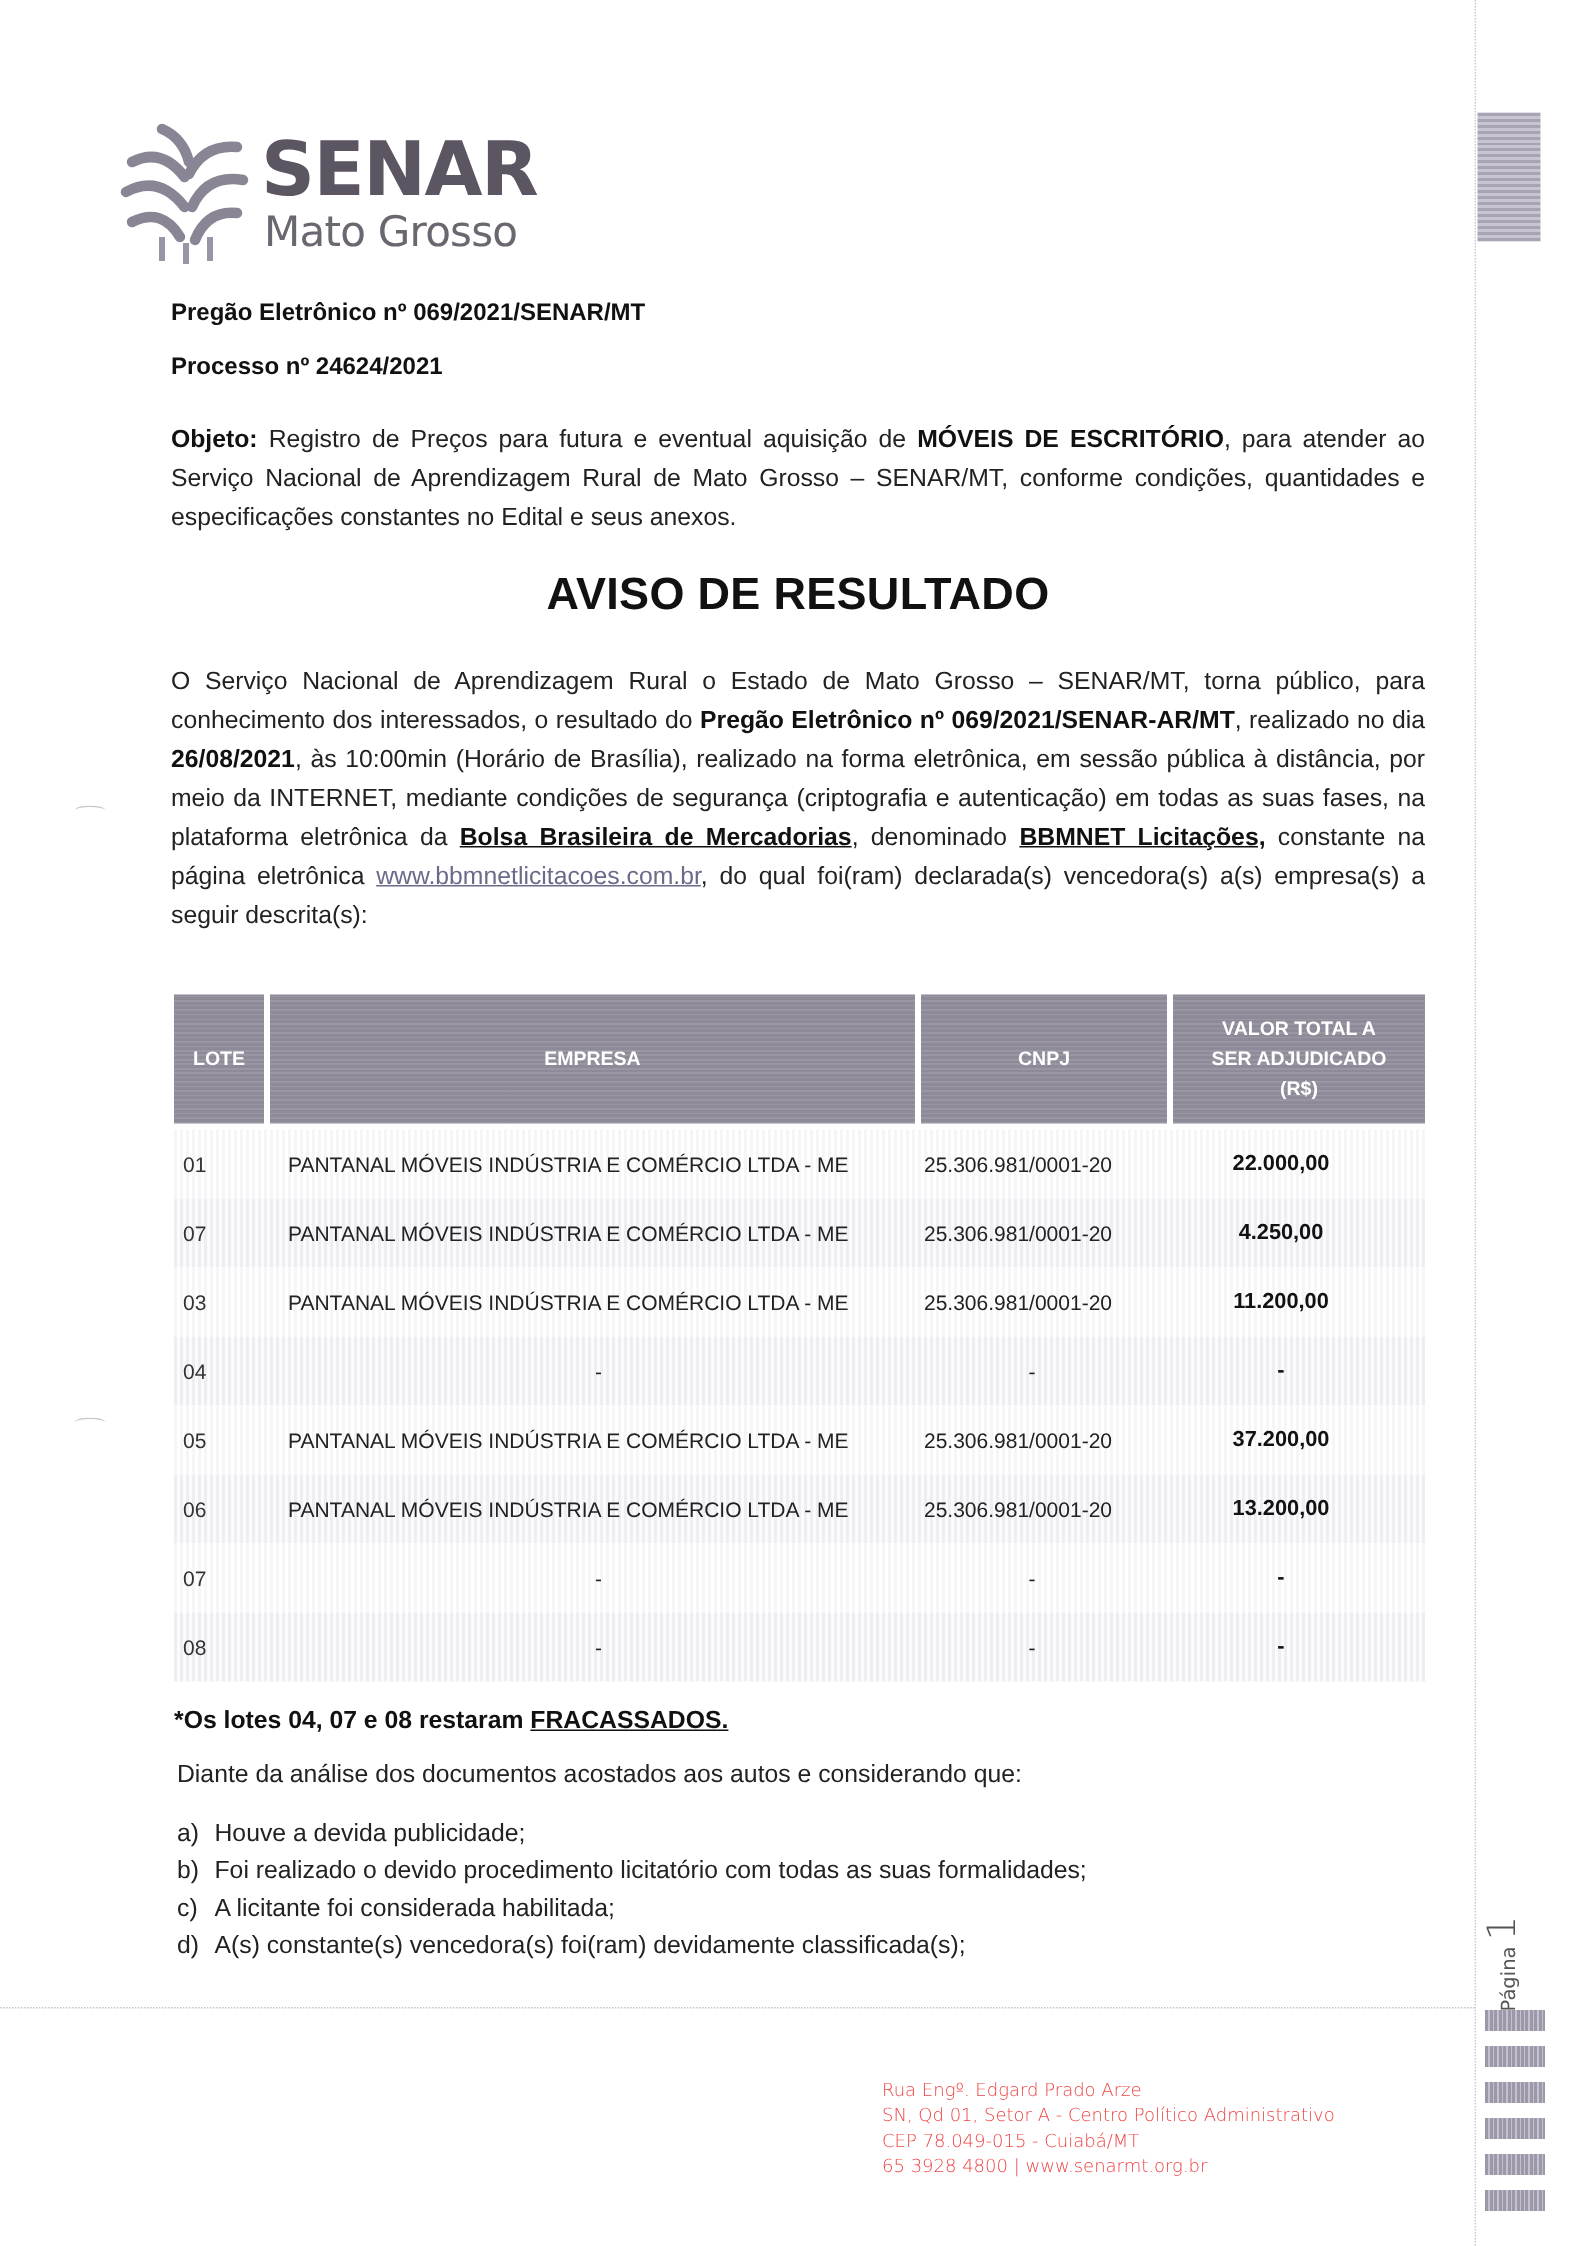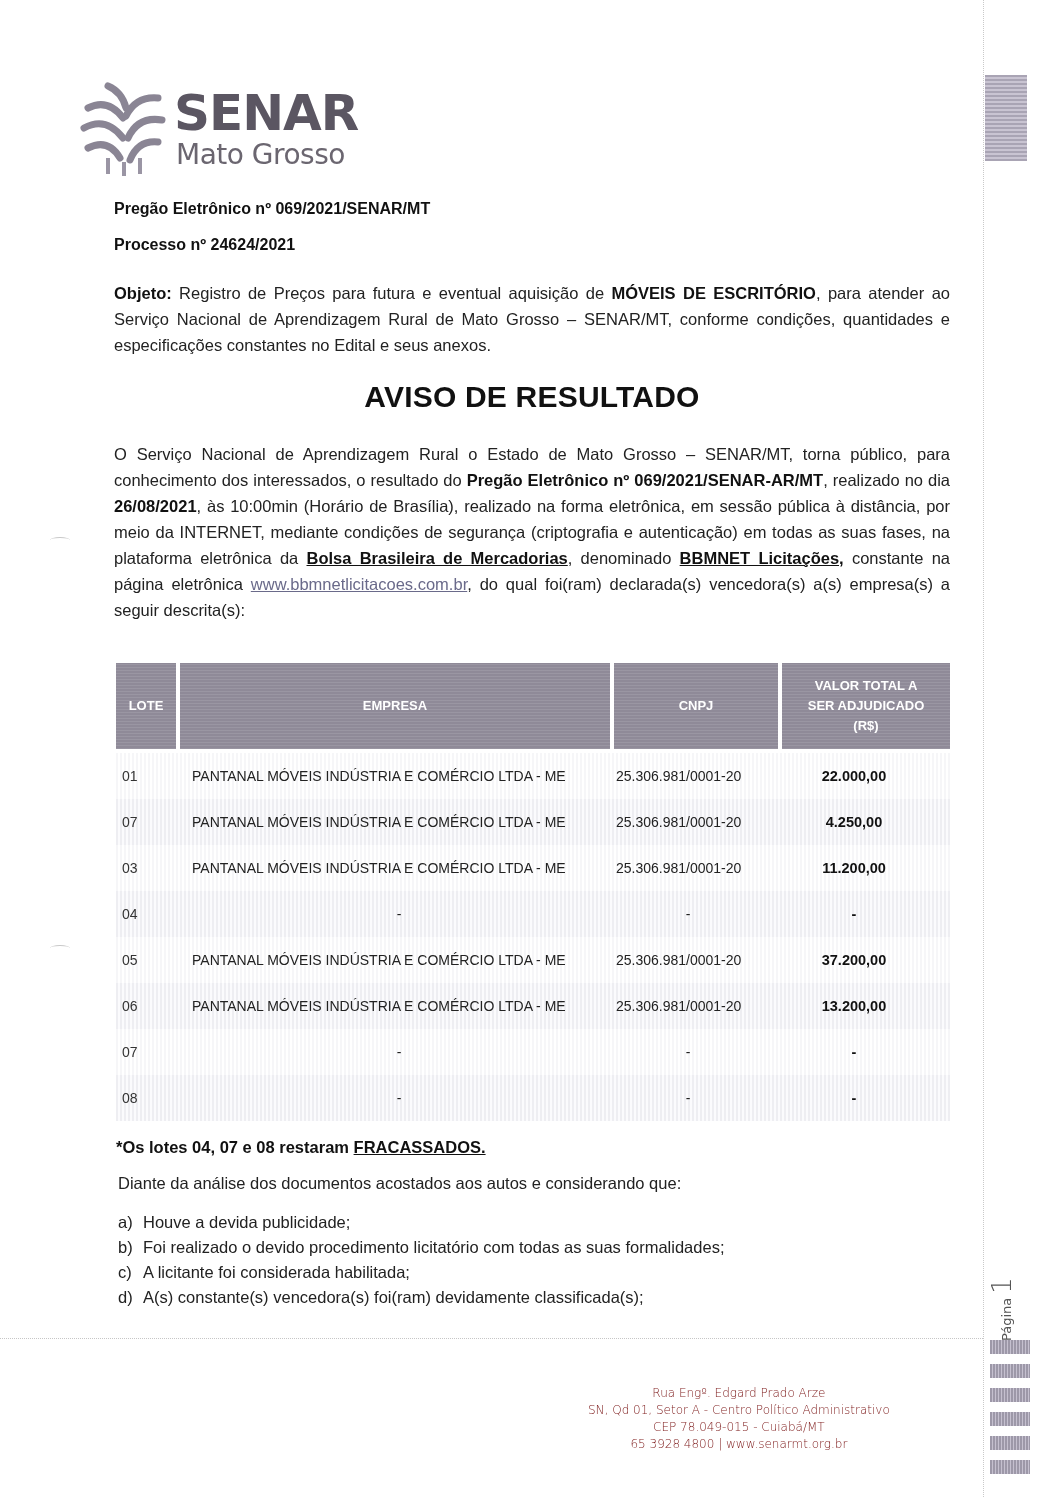--- a/index.html
+++ b/index.html
@@ -120,23 +120,22 @@
   .list li { font-size: 16.5px; line-height: 25px; color: #222; display: flex; }
   .list li .mk { width: 25px; display: inline-block; }
 
   
   .foot-left {
     position: absolute; left: 112px; top: 1385px;
     font-family: "DejaVu Sans", sans-serif; font-size: 12.5px; line-height: 19px; color: #555;
   }
   .foot-right {
     position: absolute; left: 588px; top: 1385px;
-    font-family: "DejaVu Sans", sans-serif; font-size: 12px; line-height: 17px; color: #7f1d1d;
+    font-family: "DejaVu Sans", sans-serif; font-size: 12px; line-height: 17px; color: #ef4444;
     font-weight: 300;
-    text-align: center;
   }
 </style>
 </head>
 <body>
 
 <div class="page">
 
   <div class="logo">
     <svg width="90" height="100" viewBox="0 0 90 100">
       <g fill="none" stroke="#8a8594" stroke-width="7" stroke-linecap="round">

